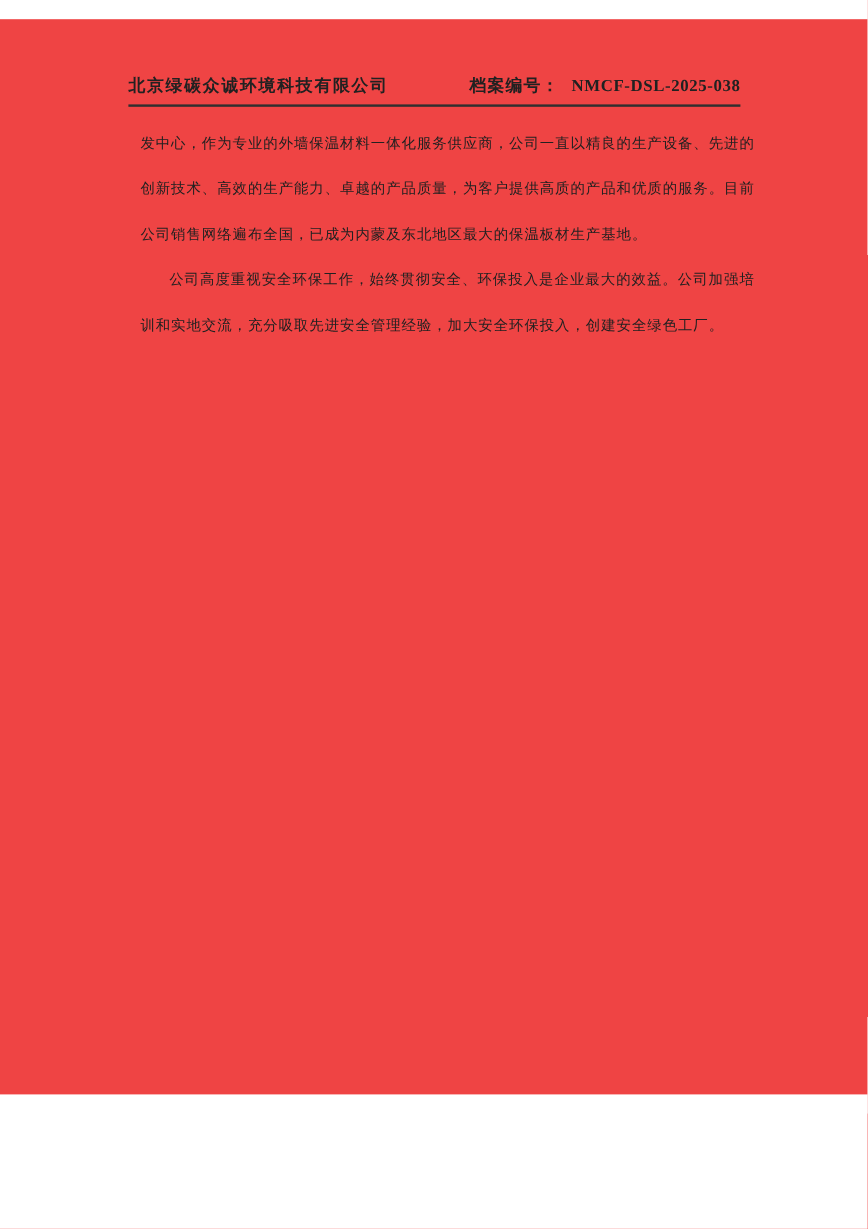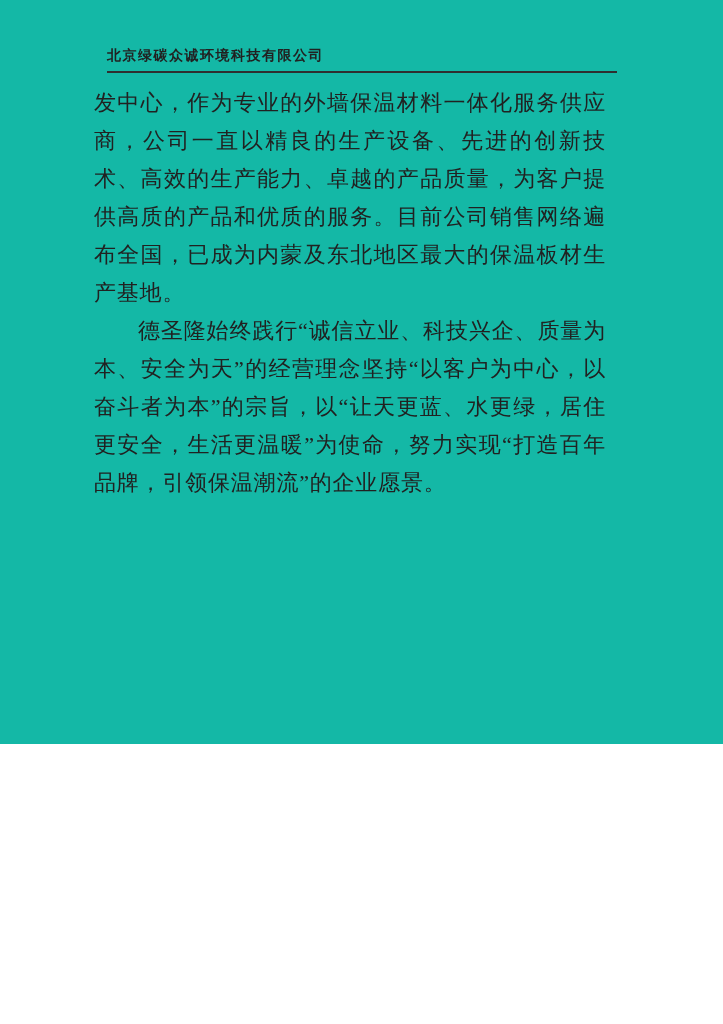--- a/index.html
+++ b/index.html
@@ -3,23 +3,23 @@
 <meta charset="utf-8">
 <style>
   html, body {
     margin: 0;
     padding: 0;
     background: #ffffff;
   }
   .page {
     position: relative;
     width: 723px;
-    height: 744px;
-    background: #14b8a6;
-    margin: 0 auto;
+    height: 896px;
+    background: #ef4444;
+    margin: 16px auto;
     overflow: hidden;
     font-family: "Liberation Serif", "DejaVu Serif", serif;
     color: #212121;
   }
   
   .header {
     position: absolute;
     top: 47px;
     left: 107px;
     width: 510px;
@@ -43,23 +43,23 @@
     letter-spacing: 1px;
   }
   .header .archive-num {
     margin-left: 10px;
     letter-spacing: 0.5px;
   }
   
   .body-text {
     position: absolute;
     top: 84px;
-    left: 94px;
+    left: 117px;
     width: 512px;
-    font-size: 22px;
+    font-size: 12px;
     line-height: 38px;
     text-align: justify;
     letter-spacing: 0.8px;
   }
   .para {
     margin: 0;
     text-indent: 2em;
   }
   .para.no-indent {
     text-indent: 0;
@@ -80,24 +80,28 @@
     letter-spacing: 1px;
   }
 </style>
 </head>
 <body>
 
 <div class="page">
 
   <header class="header" style="border-bottom-color: rgb(47, 47, 47);">
     <span class="company">北京绿碳众诚环境科技有限公司</span>
+    <span class="archive">
+      <span class="archive-label">档案编号：</span>
+      <span class="archive-num">NMCF-DSL-2025-038</span>
+    </span>
   </header>
 
   <main class="body-text" style="color: rgb(33, 33, 33);">
     <p class="para no-indent">发中心，作为专业的外墙保温材料一体化服务供应商，公司一直以精良的生产设备、先进的创新技术、高效的生产能力、卓越的产品质量，为客户提供高质的产品和优质的服务。目前公司销售网络遍布全国，已成为内蒙及东北地区最大的保温板材生产基地。</p>
-    <p class="para">德圣隆始终践行“诚信立业、科技兴企、质量为本、安全为天”的经营理念坚持“以客户为中心，以奋斗者为本”的宗旨，以“让天更蓝、水更绿，居住更安全，生活更温暖”为使命，努力实现“打造百年品牌，引领保温潮流”的企业愿景。</p>
+    <p class="para">公司高度重视安全环保工作，始终贯彻安全、环保投入是企业最大的效益。公司加强培训和实地交流，充分吸取先进安全管理经验，加大安全环保投入，创建安全绿色工厂。</p>
   </main>
 
   <footer class="footer">
     <span>- 8 -</span>
   </footer>
 
 </div>
 
 </body></html>

